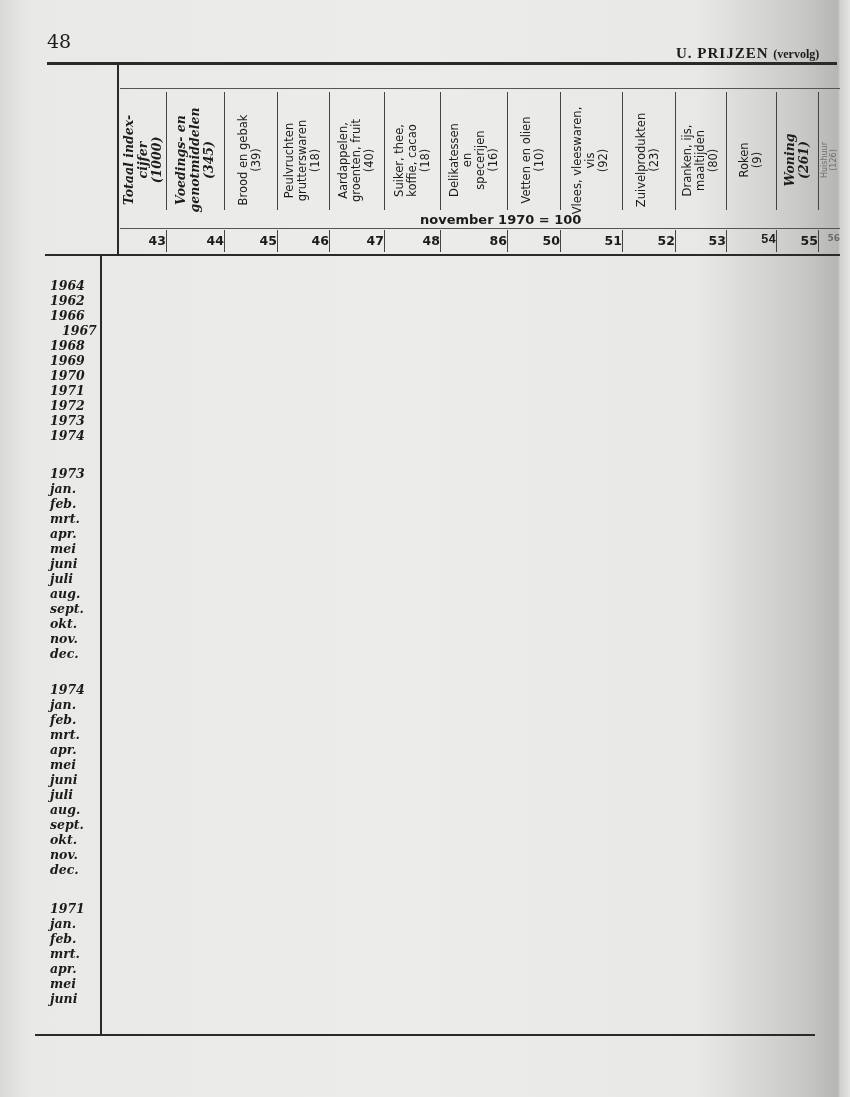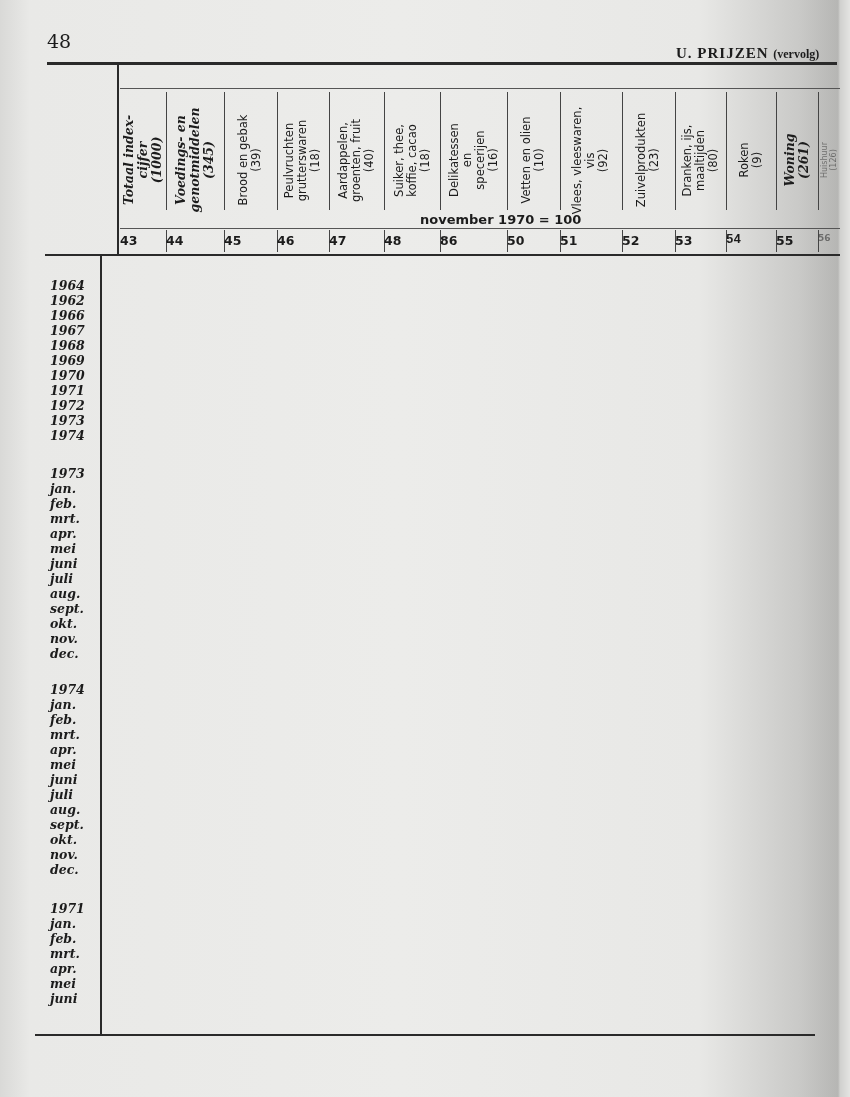--- a/index.html
+++ b/index.html
@@ -22,21 +22,21 @@
     position:absolute; top:92px; height:136px;
     display:flex; align-items:center; justify-content:center;
   }
   .colhead .rot {
     transform: rotate(-90deg); white-space:pre; text-align:center;
     font-family:"DejaVu Sans", sans-serif; font-size:11.5px; line-height:13px;
   }
   .colhead .rot.it { font-family:"DejaVu Serif", serif; font-style:italic; font-weight:bold; font-size:12.5px; line-height:14px; }
   .colhead .rot.faint { opacity:0.5; font-size:8px; line-height:9px; }
   .base-note { position:absolute; left:420px; top:212px; font-family:"DejaVu Sans", sans-serif; font-size:13px; font-weight:bold; white-space:nowrap; }
-  .colnum { position:absolute; top:233px; height:20px; text-align:left; font-family:"DejaVu Sans", sans-serif; font-size:12.5px; font-weight:bold; }
+  .colnum { position:absolute; top:233px; height:20px; text-align:right; font-family:"DejaVu Sans", sans-serif; font-size:12.5px; font-weight:bold; }
   .stub { position:absolute; left:50px; font-family:"DejaVu Serif", serif; font-style:italic; font-weight:bold; font-size:12.5px; line-height:15px; }
   .row { position:absolute; left:0; height:18px; }
 </style>
 </head>
 <body>
 
 <div class="page">
 
   <div class="page-num">48</div>
   <div class="running-head">
@@ -162,21 +162,21 @@
       <div class="colnum" style="left: 726px; width: 50px; font-family: Liberation Mono, monospace;">54</div>
       <div class="colnum" style="left: 776px; width: 42px;">55</div>
       <div class="colnum" style="left: 818px; width: 22px; font-size: 9px; opacity: 0.5;">56</div>
     </div>
   <div class="rule" style="left:45px; top:254px; width:795px; height:2px;"></div>
 
   <div id="stubs">
       <div class="stub" style="top: 278px; text-align: right;">1964</div>
       <div class="stub" style="top: 293px;">1962</div>
       <div class="stub" style="top: 308px;">1966</div>
-      <div class="stub" style="top: 323px;">1967</div>
+      <div class="stub" style="top: 323px; margin-left: 12px;">1967</div>
       <div class="stub" style="top: 338px;">1968</div>
       <div class="stub" style="top: 353px;">1969</div>
       <div class="stub" style="top: 368px;">1970</div>
       <div class="stub" style="top: 383px;">1971</div>
       <div class="stub" style="top: 398px;">1972</div>
       <div class="stub" style="top: 413px;">1973</div>
       <div class="stub" style="top: 428px;">1974</div>
       <div class="stub" style="top: 466px;">1973</div>
       <div class="stub" style="top: 481px;">jan.</div>
       <div class="stub" style="top: 496px;">feb.</div>

